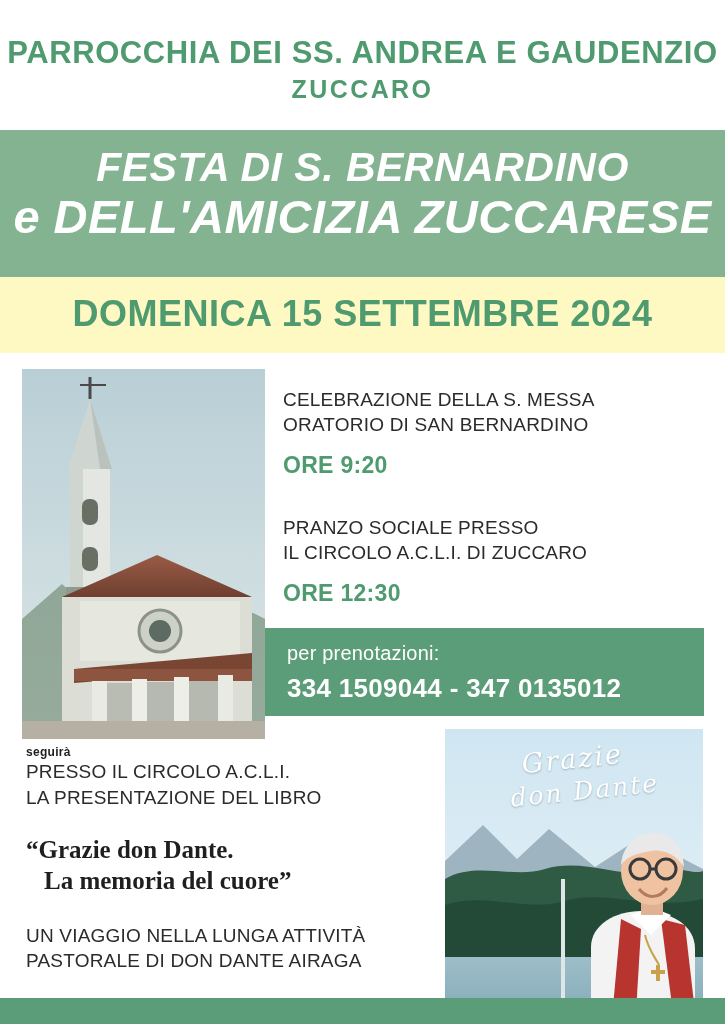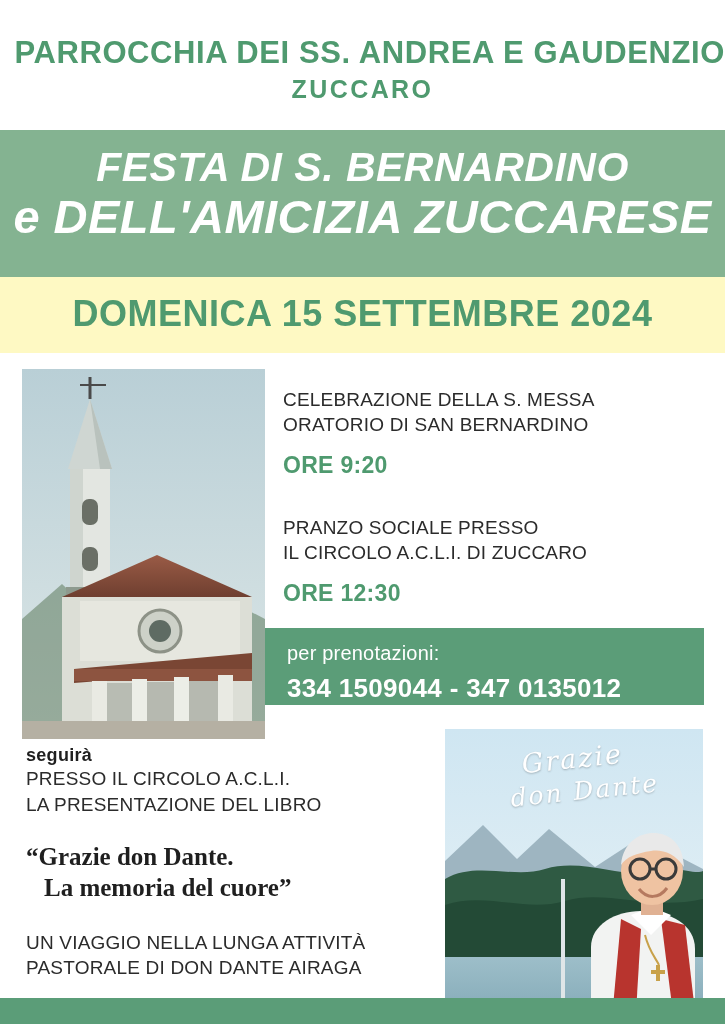--- a/index.html
+++ b/index.html
@@ -27,21 +27,20 @@
     padding: 36px 0 8px 0;
     text-align: center;
   }
   .parish-title {
     color: #4f9a6f;
     font-weight: bold;
     font-size: 31px;
     letter-spacing: 0.6px;
     line-height: 1.08;
     white-space: nowrap;
-    text-align: right;
   }
   .parish-sub {
     color: #4f9a6f;
     font-weight: bold;
     font-size: 25px;
     letter-spacing: 2.4px;
     margin-top: 6px;
   }
 
   
@@ -119,21 +118,21 @@
     letter-spacing: 0.3px;
   }
   .sch-block-2 { margin-top: 36px; }
 
   
   .reservation {
     position: absolute;
     left: 265px;
     top: 275px;
     width: 439px;
-    height: 77px;
+    height: 88px;
     background: #5b9d78;
     color: #ffffff;
     box-sizing: border-box;
     padding: 14px 0 0 22px;
   }
   .res-label {
     font-size: 20px;
     letter-spacing: 0.2px;
   }
   .res-numbers {
@@ -149,21 +148,21 @@
     height: 320px;
     margin-top: 4px;
   }
   .lower-text {
     position: absolute;
     left: 26px;
     top: 16px;
     width: 410px;
   }
   .seguira {
-    font-size: 18px;
+    font-size: 12px;
     font-weight: bold;
     color: #1f1f1f;
     letter-spacing: 0.3px;
   }
   .pres-line {
     font-size: 19px;
     color: #2b2b2b;
     line-height: 1.35;
     letter-spacing: 0.2px;
   }

